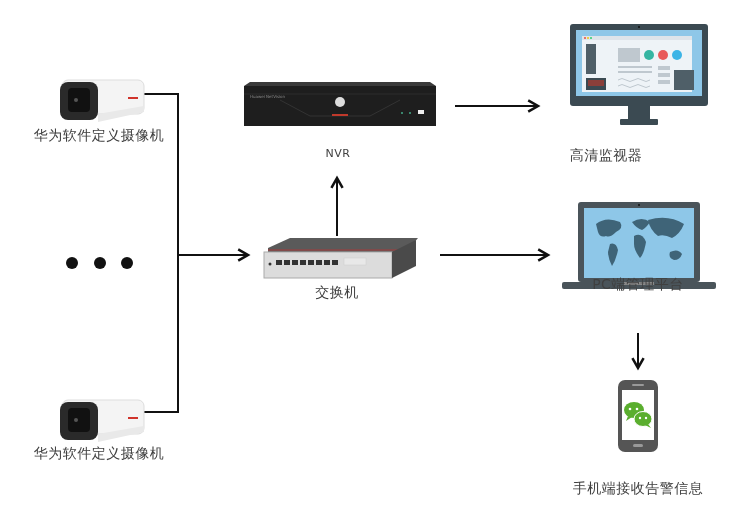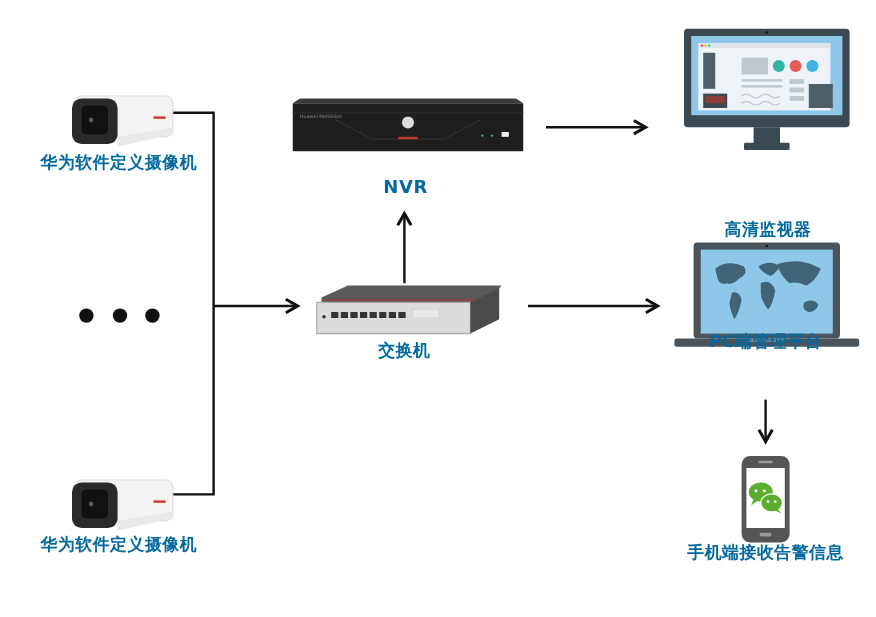--- a/index.html
+++ b/index.html
@@ -1,18 +1,18 @@
 <!DOCTYPE html>
 <html><head>
 <meta charset="utf-8">
 <style>
   html, body { margin:0; padding:0; background:#fff; }
   body { width:730px; height:514px; position:relative; overflow:hidden; font-family:"DejaVu Sans", sans-serif; }
   .abs { position:absolute; }
-  .label { position:absolute; font-size:14px; font-weight:bold; color:#0369a1; text-align:center; white-space:nowrap; letter-spacing:0.5px; }
+  .label { position:absolute; font-size:14px; font-weight:normal; color:#404040; text-align:center; white-space:nowrap; letter-spacing:0.5px; }
   svg { position:absolute; overflow:visible; }
 </style>
 </head>
 <body>
 
 <svg width="730" height="514" style="left:0;top:0;">
   <defs>
     <marker id="arr" viewBox="0 0 10 10" refX="8" refY="5" markerWidth="7" markerHeight="7" orient="auto-start-reverse">
       <path d="M1,1 L8,5 L1,9" fill="none" stroke="#111" stroke-width="1.8"></path>
     </marker>
@@ -70,21 +70,21 @@
     <path d="M4,14 L196,14" stroke="#2c2c2c"></path>
     <path d="M40,20 L70,36 L130,36 L160,20" fill="none" stroke="#333" stroke-width="1"></path>
     <circle cx="100" cy="22" r="5" fill="#ddd"></circle>
     <rect x="92" y="34" width="16" height="2" fill="#c0392b"></rect>
     <rect x="178" y="30" width="6" height="4" fill="#eee"></rect>
     <circle cx="162" cy="33" r="1" fill="#4a8"></circle>
     <circle cx="170" cy="33" r="1" fill="#4a8"></circle>
   </svg>
   <div style="position:absolute;left:10px;top:14px;font-size:4px;color:#888;">Huawei NetVision</div>
 </div>
-<div class="label" style="left:300px;top:147px;width:76px;font-size:15px;">NVR</div>
+<div class="label" style="left:300px;top:147px;width:76px;font-size:11px;">NVR</div>
 
 <div class="abs" style="left:260px;top:236px;width:158px;height:50px;">
   <svg width="158" height="50" style="left:0;top:0;">
     <path d="M8,12 L30,2 L158,2 L146,16 L8,16 Z" fill="#5a5a5a"></path>
     <path d="M8,14 L146,14" stroke="#b33" stroke-width="0.8"></path>
     <rect x="4" y="16" width="128" height="26" fill="#dcdcdc" stroke="#aaa"></rect>
     <path d="M132,16 L156,4 L156,30 L132,42 Z" fill="#4a4a4a"></path>
     <g fill="#333">
       <rect x="16" y="24" width="6" height="5"></rect>
         <rect x="24" y="24" width="6" height="5"></rect>
@@ -123,21 +123,21 @@
     <path d="M50,64 q4,-3 8,0 t8,0 t8,0 t8,0" fill="none" stroke="#bfc8cf"></path>
     <rect x="90" y="44" width="12" height="4" fill="#bfc8cf"></rect>
     <rect x="90" y="51" width="12" height="4" fill="#bfc8cf"></rect>
     <rect x="90" y="58" width="12" height="4" fill="#bfc8cf"></rect>
     <rect x="106" y="48" width="20" height="20" fill="#4f5f68"></rect>
     <rect x="60" y="84" width="22" height="14" fill="#3b4a52"></rect>
     <rect x="52" y="97" width="38" height="6" rx="1" fill="#3b4a52"></rect>
     <circle cx="71" cy="5" r="1" fill="#111"></circle>
   </svg>
 </div>
-<div class="label" style="left:590px;top:147px;width:100px;margin-top:36px;">高清监视器</div>
+<div class="label" style="left:556px;top:147px;width:100px;">高清监视器</div>
 
 <div class="abs" style="left:562px;top:200px;width:154px;height:92px;">
   <svg width="154" height="92" style="left:0;top:0;">
     <rect x="16" y="2" width="122" height="80" rx="3" fill="#4a545a"></rect>
     <rect x="22" y="8" width="110" height="70" fill="#8ec7e8"></rect>
     <g fill="#3f6478">
       <path d="M34,24 q10,-8 24,-2 q4,6 -4,10 q-6,6 -10,4 q-6,2 -8,-4 z"></path>
       <path d="M48,44 q6,-2 8,6 q-2,10 -6,16 q-4,-8 -4,-14 z"></path>
       <path d="M70,22 q10,-6 18,0 q-4,6 -8,8 q-6,-2 -10,-8 z"></path>
       <path d="M72,36 q8,-4 12,6 q-2,12 -6,16 q-6,-8 -6,-14 z"></path>
@@ -160,13 +160,13 @@
     <ellipse cx="18" cy="32" rx="10" ry="8" fill="#5aae2e"></ellipse>
     <path d="M12,38 L10,43 L16,39 Z" fill="#5aae2e"></path>
     <ellipse cx="27" cy="41" rx="9" ry="7.5" fill="#5aae2e" stroke="#fff" stroke-width="1"></ellipse>
     <path d="M32,46 L35,50 L29,47 Z" fill="#5aae2e"></path>
     <circle cx="14" cy="31" r="1.3" fill="#fff"></circle>
       <circle cx="21" cy="31" r="1.3" fill="#fff"></circle>
     <circle cx="24" cy="40" r="1.2" fill="#fff"></circle>
       <circle cx="30" cy="40" r="1.2" fill="#fff"></circle>
   </svg>
 </div>
-<div class="label" style="left:560px;top:452px;width:156px;text-align:center;">手机端接收告警信息</div>
+<div class="label" style="left:560px;top:480px;width:156px;text-align:center;">手机端接收告警信息</div>
 
 </body></html>

